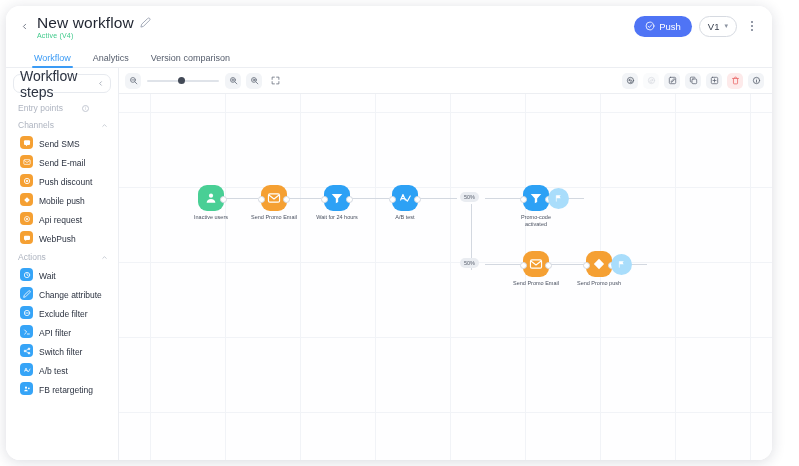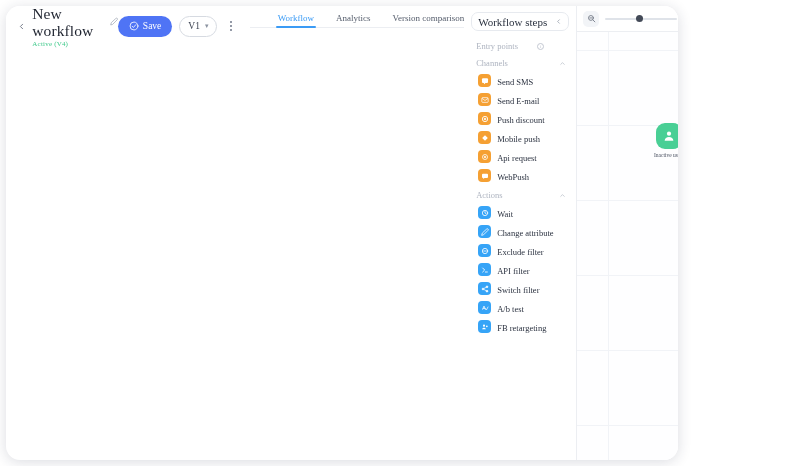--- a/index.html
+++ b/index.html
@@ -6,27 +6,27 @@
   html, body {
     margin: 0; padding: 0;
     width: 799px; height: 466px;
     background: #ffffff;
     font-family: "Liberation Sans", sans-serif;
     overflow: hidden;
   }
   .app {
     position: absolute;
     left: 6px; top: 6px;
-    width: 672px; height: 454px;
+    width: 766px; height: 454px;
     background: #ffffff;
     border-radius: 14px;
     box-shadow: 0 2px 14px rgba(30,40,70,.16);
     overflow: hidden;
     display: flex;
-    font-family: Liberation Serif, serif;
+    flex-direction: column;
   }
 
   
   .header {
     height: 40px;
     flex: 0 0 40px;
     display: flex;
     align-items: center;
     padding: 0 14px 0 8px;
     background: #fff;
@@ -99,21 +99,21 @@
     display: flex; flex-direction: column;
     padding: 6px 0 0 0;
     background: #fff;
   }
   .sb-head {
     display: flex; align-items: center;
     margin: 0 7px 6px 7px; padding: 4px 6px;
     border: 1px solid #e7eaef; border-radius: 7px;
     height: 19px;
   }
-  .sb-head-label { font-size: 11px; color: #2b3240; flex: 1; }
+  .sb-head-label { font-size: 14px; color: #2b3240; flex: 1; }
   .sb-head-chev { font-size: 8px; color: #8b93a1; cursor: pointer; }
   .sb-entry {
     display: flex; align-items: center; gap: 19px;
     padding: 4px 12px; font-size: 8.5px; color: #aeb4c0;
   }
   .info-dot {
     width: 7px; height: 7px; border-radius: 50%;
     border: 1px solid #c3c8d2; color: #c3c8d2;
     font-size: 5px; line-height: 5px; text-align: center;
     display: flex; align-items: center; justify-content: center;
@@ -241,21 +241,21 @@
           </svg>
       </div>
       <span class="wf-status">Active (V4)</span>
     </div>
     <div class="header-spacer"></div>
     <div class="save-btn">
       <svg viewBox="0 0 24 24" fill="none" stroke="#ffffff" stroke-width="2" stroke-linecap="round" stroke-linejoin="round">
           <circle cx="12" cy="12" r="9.5"></circle>
           <polyline points="7.5 12.5 10.5 15.5 16.5 8.8"></polyline>
         </svg>
-      <span>Save</span>
+      <span>Push</span>
     </div>
     <div class="ver-btn">
       <span>V1</span>
       <span class="chev">▾</span>
     </div>
     <div class="kebab">
       <i></i>
       <i></i>
       <i></i>
     </div>

